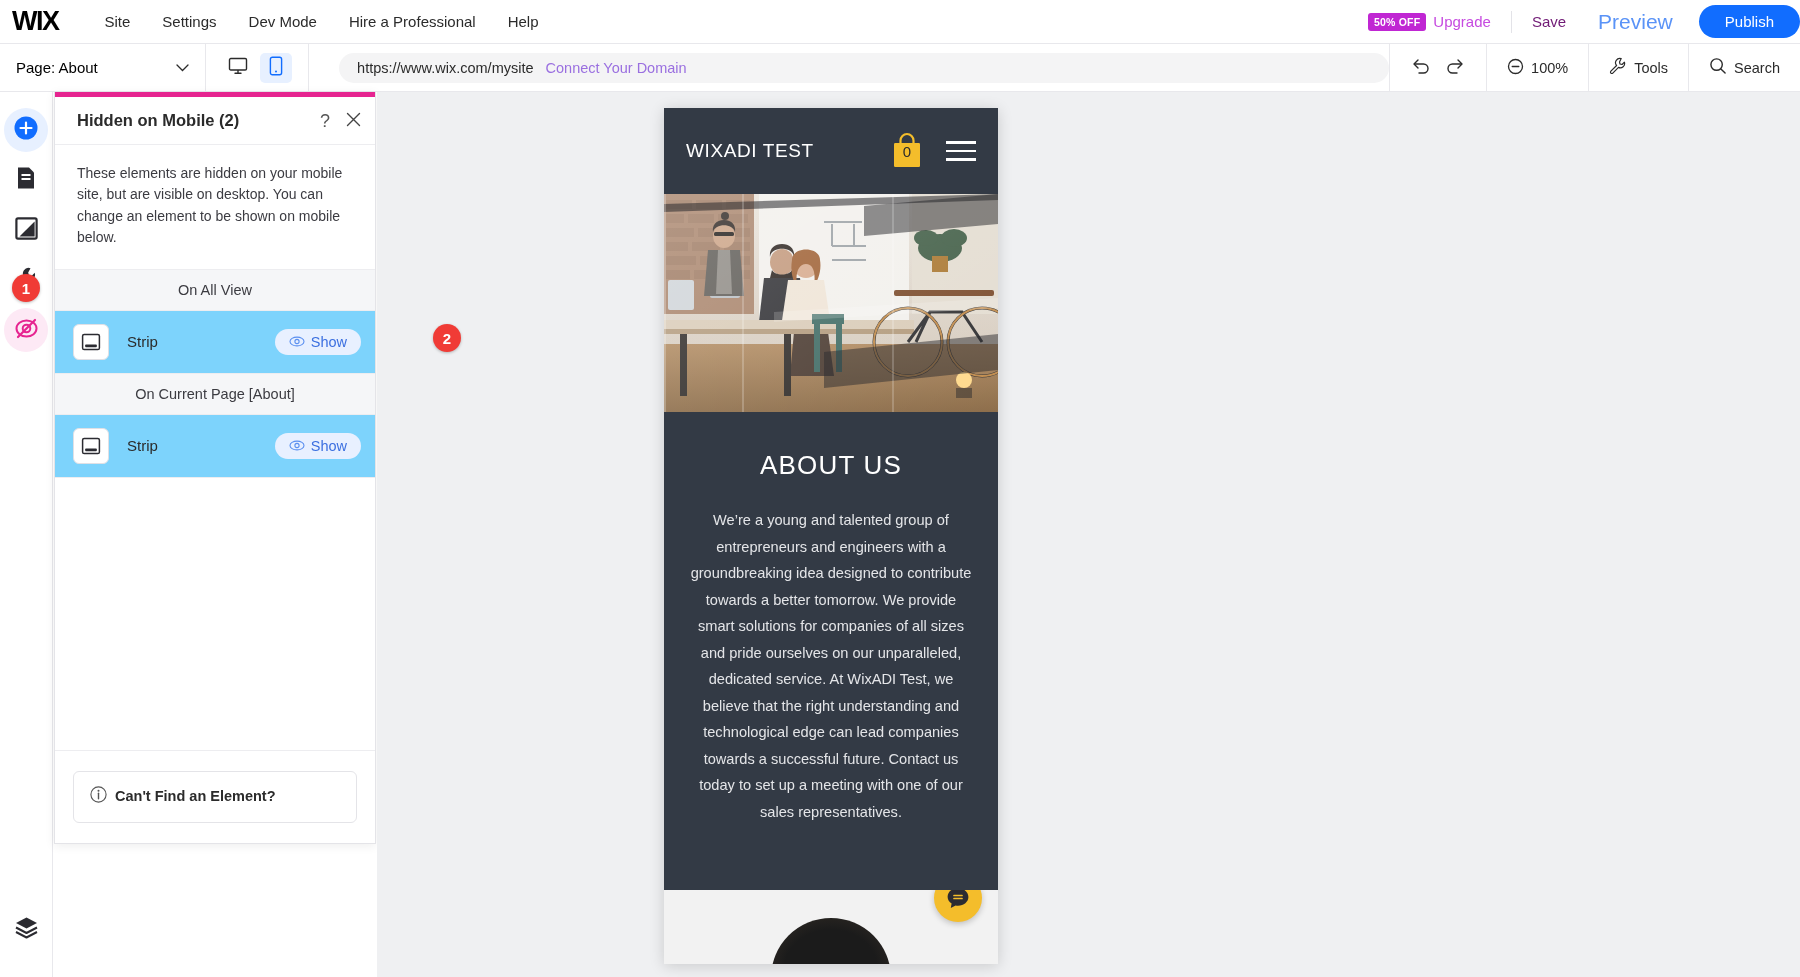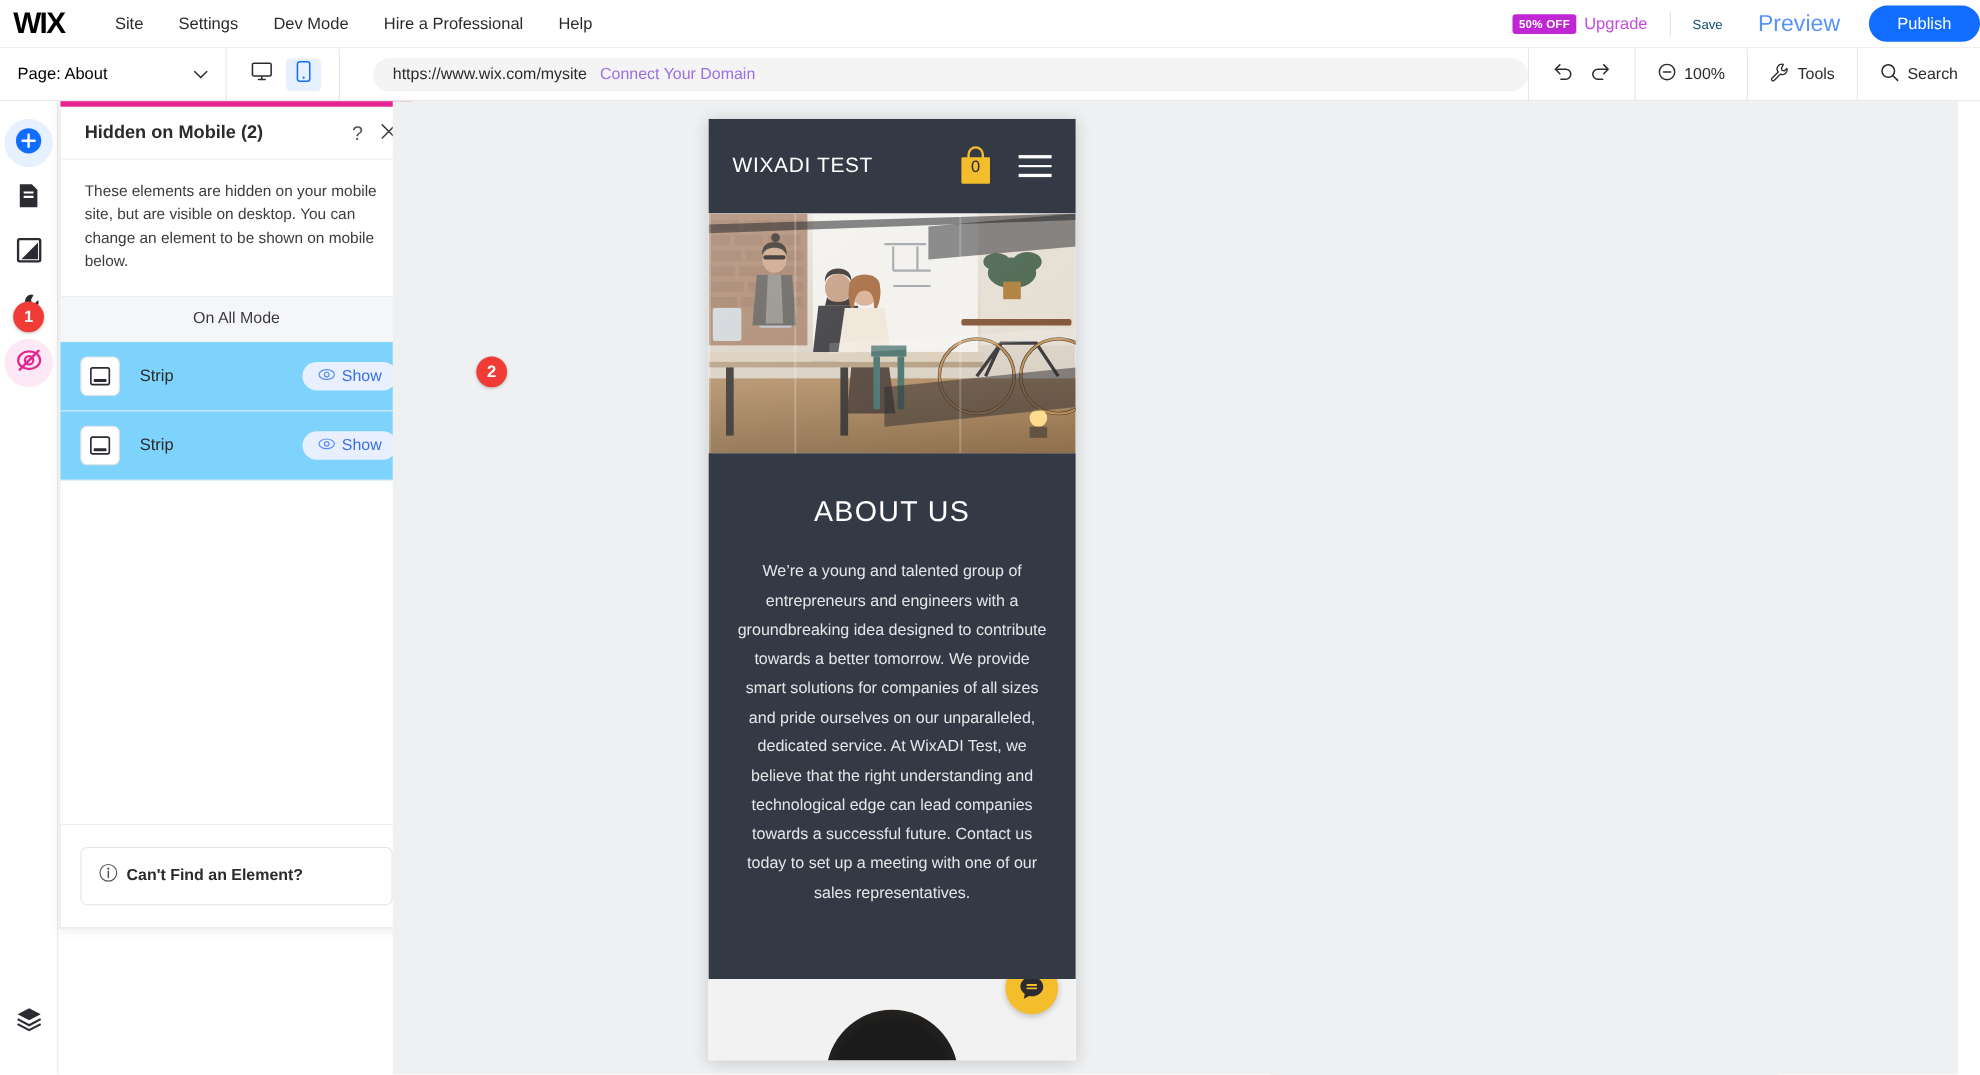--- a/index.html
+++ b/index.html
@@ -32,21 +32,21 @@
     margin-left: auto; display: flex; align-items: center; gap: 0; 
   }
   .promo-badge {
     background: #c026d3; color: #fff; font-size: 10.5px; font-weight: 700;
     padding: 3px 6px; border-radius: 3px; letter-spacing: .2px;
   }
   .upgrade-link {
     color: #c64ae0; font-size: 15px; margin-left: 7px; margin-right: 16px; cursor: pointer;
   }
   .vdiv { width: 1px; height: 22px; background: #e3e3e8; margin: 0 4px; }
-  .save-btn { font-size: 12px; color: #0c4a6e; padding: 6px 16px; cursor: pointer; }
+  .save-btn { font-size: 15px; color: #701a75; padding: 6px 16px; cursor: pointer; }
   .preview-btn { font-size: 21px; color: #5a93f7; padding: 6px 16px; cursor: pointer; }
   .publish-btn {
     background: #116dff; color: #fff; font-size: 15px; font-weight: 400;
     border: none; border-radius: 20px; padding: 8px 26px; margin-left: 10px;
     cursor: pointer;
   }
 
   
   .secondbar {
     position: absolute; top: 44px; left: 0; width: 1800px; height: 48px;
@@ -145,21 +145,21 @@
     margin: 20px 18px; border: 1px solid #e4e4e8; border-radius: 6px;
     padding: 14px 11px 16px 16px; background: #fff;
   }
   .tip-title { display: flex; align-items: center; gap: 8px;
                font-size: 14.5px; font-weight: 700; color: #2b2b2b; }
   .tip-body { font-size: 13.8px; color: #3b3b41; margin-top: 7px; line-height: 1.45; }
   .tip-link { color: #5a93f7; cursor: pointer; }
 
   
   .canvas {
-    position: absolute; top: 92px; left: 357px; width: 1423px; height: 885px;
+    position: absolute; top: 92px; left: 377px; width: 1423px; height: 885px;
     background: #eff0f2;
   }
   .phone {
     position: absolute; left: 287px; top: 16px; width: 334px; height: 856px;
     background: #fff; box-shadow: 0 2px 14px rgba(0,0,0,.16);
     overflow: hidden; display: flex; flex-direction: column;
   }
   .ph-header {
     height: 86px; background: #333a45; display: flex; align-items: center;
     padding: 0 22px; flex: 0 0 auto;
@@ -362,40 +362,41 @@
       <span class="hdr-icon">?</span>
       <span class="hdr-icon">
         <svg width="15" height="15" viewBox="0 0 15 15">
             <path d="M1.5 1.5l12 12M13.5 1.5l-12 12" stroke="#444" stroke-width="1.4" stroke-linecap="round"></path>
           </svg>
       </span>
     </span>
   </div>
   <div class="panel-desc">These elements are hidden on your mobile site, but are visible on desktop. You can change an element to be shown on mobile below.</div>
 
-  <div class="group-header">On All Mode</div>
+  <div class="group-header">On All View</div>
   <div class="elem-row">
     <span class="elem-thumb">
       <svg width="20" height="20" viewBox="0 0 20 20">
           <rect x="1.6" y="2.4" width="16.8" height="15.2" rx="1.6" stroke="#2b2b31" stroke-width="1.5" fill="none"></rect>
           <rect x="4.2" y="12.6" width="11.6" height="2.6" rx=".7" fill="#2b2b31"></rect>
         </svg>
     </span>
     <span class="elem-label">Strip</span>
     <span class="show-btn">
       <span>
         <svg width="16" height="11" viewBox="0 0 16 11">
             <ellipse cx="8" cy="5.5" rx="7" ry="4.4" stroke="#5a8ff0" stroke-width="1.1" fill="none"></ellipse>
             <circle cx="8" cy="5.5" r="2.1" stroke="#5a8ff0" stroke-width="1.1" fill="none"></circle>
           </svg>
       </span>
       <span>Show</span>
     </span>
   </div>
 
+  <div class="group-header">On Current Page [About]</div>
   <div class="elem-row">
     <span class="elem-thumb">
       <svg width="20" height="20" viewBox="0 0 20 20">
           <rect x="1.6" y="2.4" width="16.8" height="15.2" rx="1.6" stroke="#2b2b31" stroke-width="1.5" fill="none"></rect>
           <rect x="4.2" y="12.6" width="11.6" height="2.6" rx=".7" fill="#2b2b31"></rect>
         </svg>
     </span>
     <span class="elem-label">Strip</span>
     <span class="show-btn">
       <span>

